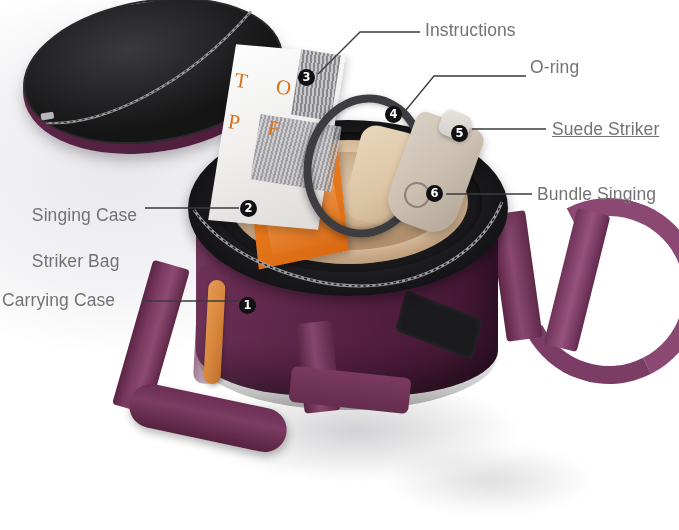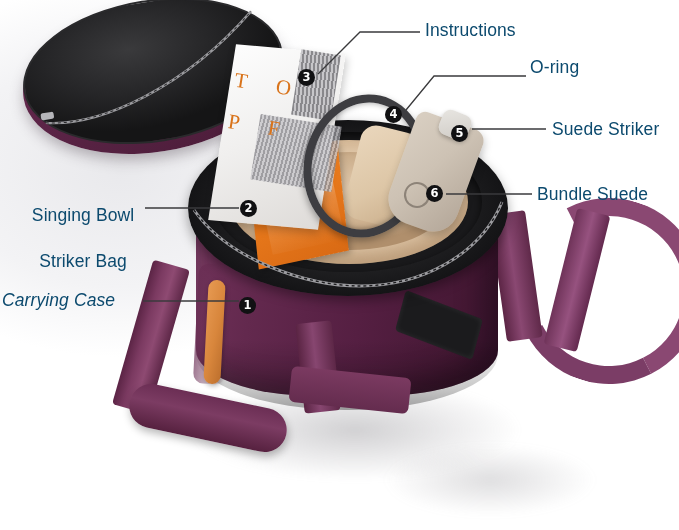--- a/index.html
+++ b/index.html
@@ -260,27 +260,26 @@
   .strap-right-b {
     left: 560px; top: 210px; width: 34px; height: 140px;
     background: linear-gradient(90deg,#6f3359 0%, #96527f 50%, #63294e 100%);
     transform: rotate(14deg);
     border-radius: 4px;
   }
 
   
   .callout-label {
     position: absolute;
-    color: #0c4a6e;
+    color: #737373;
     font-size: 17.5px;
     font-weight: 400;
     line-height: 23px;
     white-space: pre;
     letter-spacing: 0.1px;
-    text-align: center;
   }
   .leader {
     position: absolute;
     overflow: visible;
   }
   .leader svg { overflow: visible; display:block; }
   .badge {
     position: absolute;
     width: 17px; height: 17px;
     border-radius: 50%;
@@ -355,30 +354,30 @@
         <path d="M4 20 C 40 72, 120 96, 170 96 C 230 96, 290 66, 312 12" stroke="#1d1d1f" stroke-width="1.4" fill="none" stroke-dasharray="3 3"></path>
       </svg>
     </div>
 
     <div class="strap strap-front-loop"></div>
     <div class="strap strap-mid"></div>
     <div class="strap strap-shoulder-edge"></div>
     <div class="strap strap-shoulder"></div>
   </div>
 
-  <div class="callout-label" style="left:2px; top:289px;font-style:italic;">Carrying Case</div>
+  <div class="callout-label" style="left:2px; top:289px;">Carrying Case</div>
   <div class="leader" style="left:143px; top:300px; width:100px; height:2px;">
     <svg width="100" height="2" viewBox="0 0 100 2">
         <line x1="0" y1="1" x2="96" y2="1" stroke="#3a3a3c" stroke-width="1.3"></line>
       </svg>
   </div>
   <div class="badge" style="left:239px; top:297px;">1</div>
 
   <div class="callout-label" style="left:12px; top:181px;">
-    <span>Singing Bowl</span><br>
+    <span>Singing Case</span><br>
     <span>Striker Bag</span>
   </div>
   <div class="leader" style="left:145px; top:207px; width:98px; height:2px;">
     <svg width="98" height="2" viewBox="0 0 98 2">
         <line x1="0" y1="1" x2="94" y2="1" stroke="#3a3a3c" stroke-width="1.3"></line>
       </svg>
   </div>
   <div class="badge" style="left:240px; top:200px;">2</div>
 
   <div class="callout-label" style="left:425px; top:19px;">Instructions</div>
@@ -390,29 +389,29 @@
   <div class="badge" style="left:298px; top:69px;">3</div>
 
   <div class="callout-label" style="left:530px; top:56px;">O-ring</div>
   <div class="leader" style="left:404px; top:72px; width:124px; height:40px;">
     <svg width="124" height="40" viewBox="0 0 124 40">
       <polyline points="2,38 30,4 122,4" stroke="#3a3a3c" stroke-width="1.3" fill="none"></polyline>
     </svg>
   </div>
   <div class="badge" style="left:385px; top:106px;">4</div>
 
-  <div class="callout-label" style="left:552px; top:118px;">Suede Striker</div>
+  <div class="callout-label" style="left:552px; top:118px;text-decoration:underline;">Suede Striker</div>
   <div class="leader" style="left:472px; top:128px; width:78px; height:2px;">
     <svg width="78" height="2" viewBox="0 0 78 2">
         <line x1="0" y1="1" x2="74" y2="1" stroke="#3a3a3c" stroke-width="1.3"></line>
       </svg>
   </div>
   <div class="badge" style="left:451px; top:125px;">5</div>
 
-  <div class="callout-label" style="left:537px; top:183px;">Bundle Suede</div>
+  <div class="callout-label" style="left:537px; top:183px;">Bundle Singing</div>
   <div class="leader" style="left:446px; top:193px; width:90px; height:2px;">
     <svg width="90" height="2" viewBox="0 0 90 2">
         <line x1="0" y1="1" x2="86" y2="1" stroke="#3a3a3c" stroke-width="1.3"></line>
       </svg>
   </div>
   <div class="badge" style="left:426px; top:185px;">6</div>
 
 </div>
 
 </body></html>

